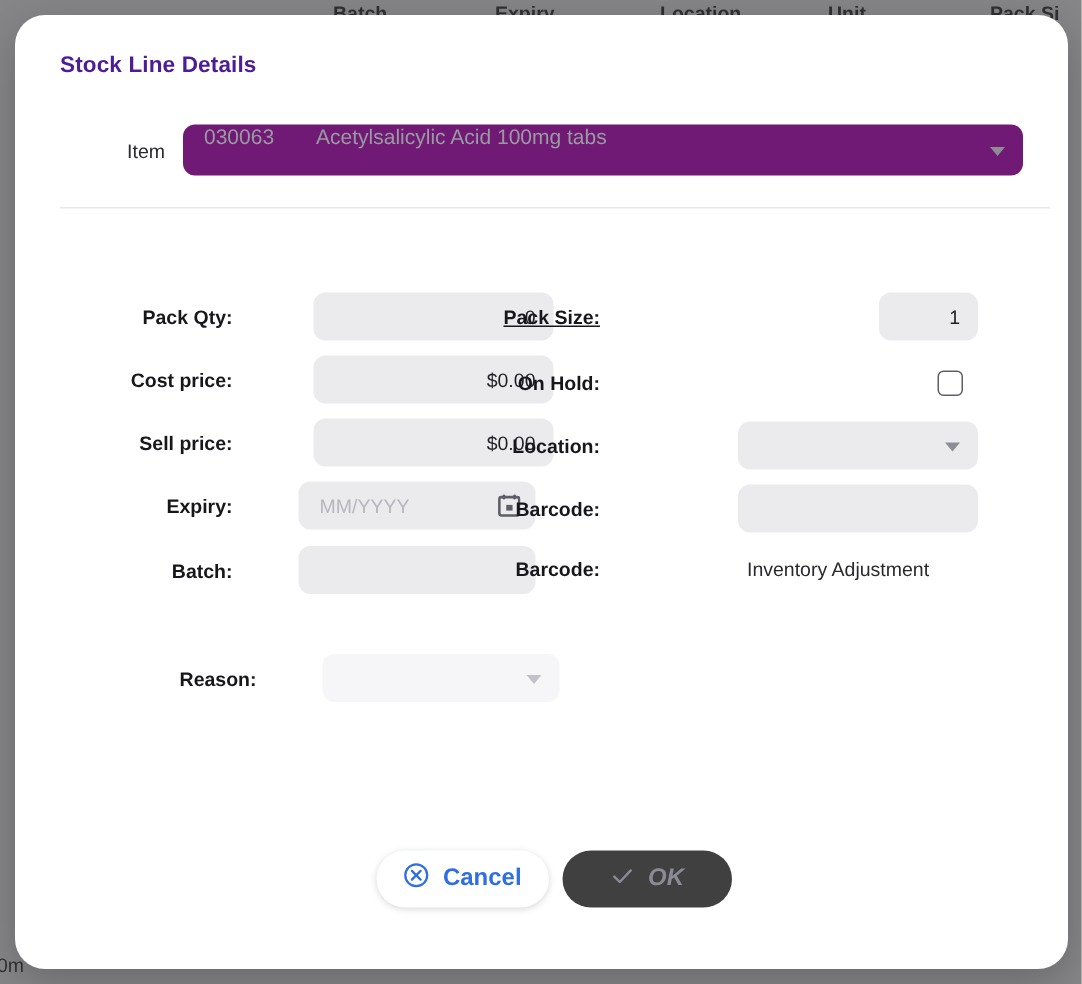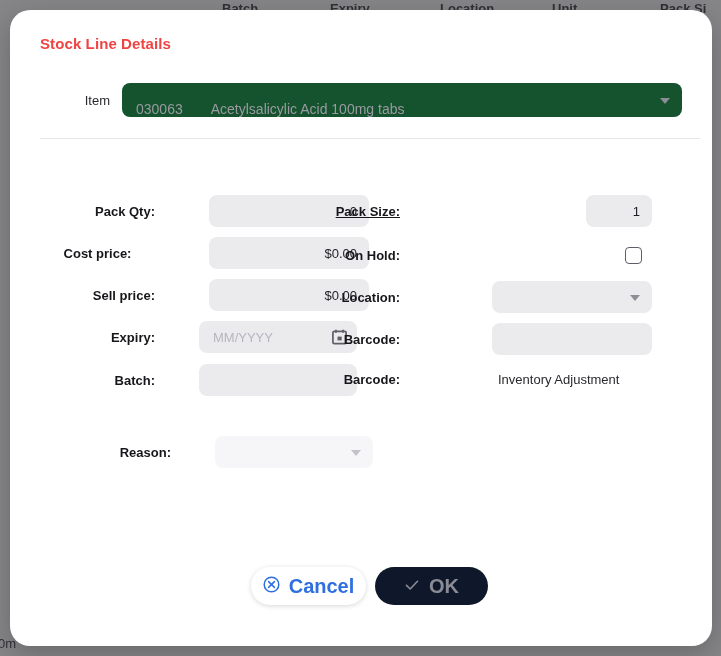--- a/index.html
+++ b/index.html
@@ -38,36 +38,36 @@
     position: absolute;
     left: 10px; top: 10px;
     width: 702px; height: 636px;
     background: #ffffff;
     border-radius: 20px;
     box-shadow: 0 8px 28px rgba(0,0,0,0.22);
     overflow: hidden;
   }
   .modal-title {
     position: absolute; left: 30px; top: 25px;
-    font-size: 15px; font-weight: bold; color: #ef4444;
+    font-size: 15px; font-weight: bold; color: #4c1d95;
     letter-spacing: 0.1px;
   }
 
   
   .item-row {
     position: absolute; left: 30px; top: 73px; width: 642px; height: 34px;
     display: flex; align-items: center;
   }
   .item-label {
     width: 82px; text-align: right; padding-right: 12px;
     font-size: 13px; color: #2a2a2e;
   }
   .item-select {
-    flex: 1; height: 34px; background: #14532d; border-radius: 8px;
-    display: flex; align-items: flex-end; position: relative;
+    flex: 1; height: 34px; background: #701a75; border-radius: 8px;
+    display: flex; align-items: flex-start; position: relative;
     padding: 0 30px 0 14px;
   }
   .item-code { font-size: 14px; color: #9a9aa2; margin-right: 28px; }
   .item-name { font-size: 14px; color: #9a9aa2; white-space: nowrap; }
   .caret {
     position: absolute; right: 12px; top: 50%;
     width: 0; height: 0; margin-top: -2px;
     border-left: 5px solid transparent;
     border-right: 5px solid transparent;
     border-top: 6px solid #8d8d95;
@@ -117,31 +117,31 @@
   
   .cal-icon {
     position: absolute; right: 10px; top: 50%; margin-top: -8px;
     width: 15px; height: 16px;
   }
 
   
   .btn {
     position: absolute; height: 38px; border-radius: 19px;
     display: flex; align-items: center; justify-content: center;
-    gap: 9px; font-size: 20px; font-weight: bold; text-align: right;
+    gap: 9px; font-size: 16px; font-weight: bold; text-align: right;
   }
   .btn-cancel {
     left: 241px; top: 557px; width: 115px;
     background: #ffffff; color: #2f6fe0;
     box-shadow: 0 1px 5px rgba(0,0,0,0.16);
     cursor: pointer;
   }
   .btn-ok {
     left: 365px; top: 557px; width: 113px;
-    background: #0f172a; color: #8b8b95;
+    background: #404040; color: #8b8b95; font-style: italic;
   }
 </style>
 </head>
 <body>
 
 <div class="bg-page">
   <div class="bg-table-head">
     <span class="bg-th" style="left:222px;top:1px;">Batch</span>
     <span class="bg-th" style="left:330px;top:1px;">Expiry</span>
     <span class="bg-th" style="left:440px;top:1px;">Location</span>
@@ -167,21 +167,21 @@
   <div class="divider"></div>
 
   <div class="row" style="left:0; top:185px; width:360px;">
     <span class="lbl lcol-lbl" style="position:absolute;">Pack Qty:</span>
     <span class="fld lcol-fld" style="position:absolute;">
       <span class="val">0</span>
     </span>
   </div>
 
   <div class="row" style="left:0; top:227px; width:360px;">
-    <span class="lbl lcol-lbl" style="position:absolute;text-align:center;">Cost price:</span>
+    <span class="lbl lcol-lbl" style="position:absolute;">Cost price:</span>
     <span class="fld lcol-fld" style="position:absolute;">
       <span class="val">$0.00</span>
     </span>
   </div>
 
   <div class="row" style="left:0; top:269px; width:360px;">
     <span class="lbl lcol-lbl" style="position:absolute;">Sell price:</span>
     <span class="fld lcol-fld" style="position:absolute;">
       <span class="val">$0.00</span>
     </span>

